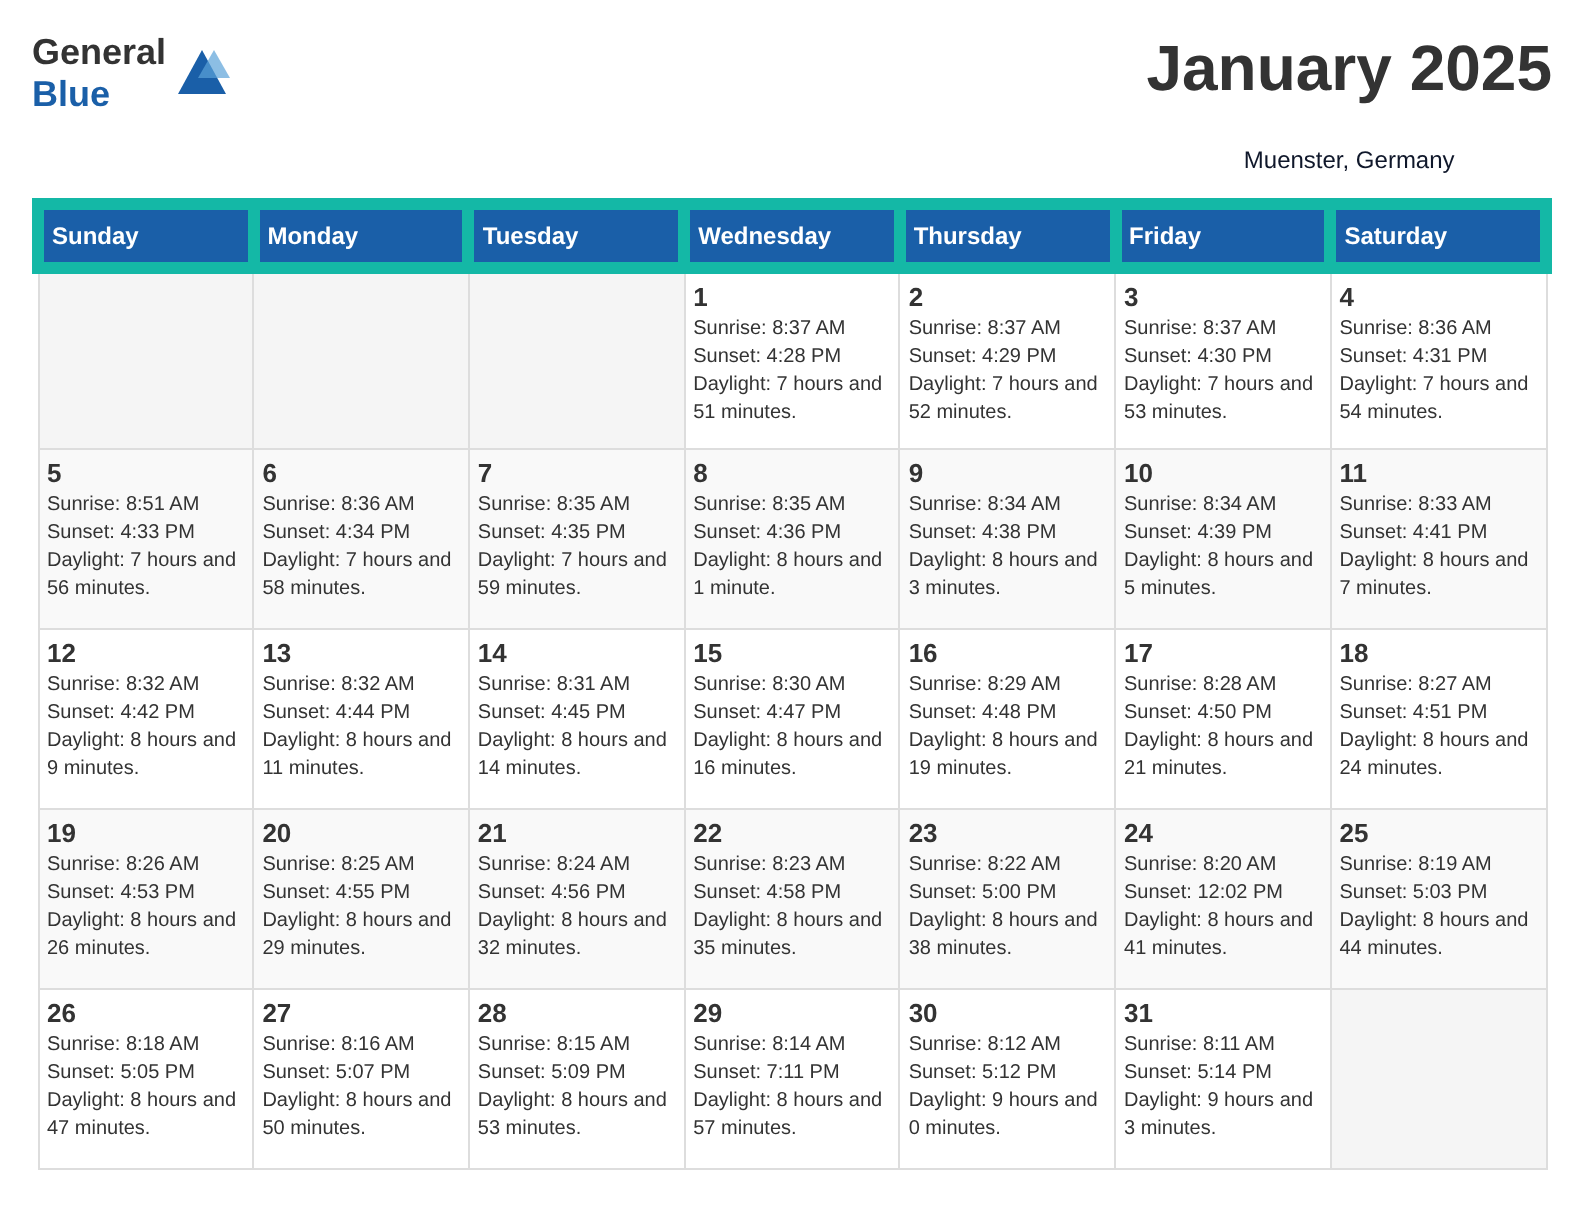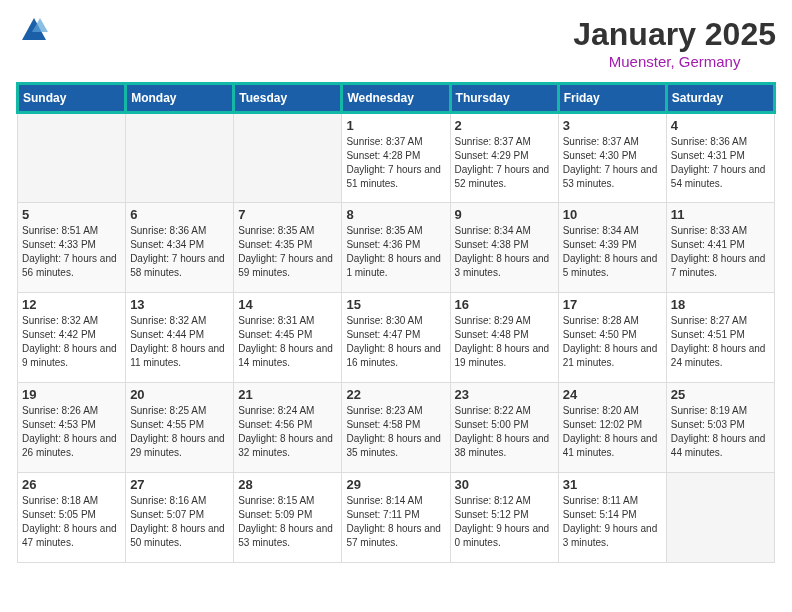--- a/index.html
+++ b/index.html
@@ -37,36 +37,37 @@
     }
     .title-block {
       text-align: center;
     }
     .main-title {
       font-size: 32px;
       font-weight: bold;
       color: #333;
     }
     .subtitle {
-      font-size: 15px;
-      color: #a21caf;
+      font-size: 12px;
+      color: #0f172a;
+      margin-top: 20px;
     }
     table {
       width: 100%;
       border-collapse: collapse;
       table-layout: fixed;
     }
     thead th {
       background-color: #1a5fa8;
       color: #fff;
       font-size: 12px;
       font-weight: bold;
       padding: 6px 4px;
       text-align: left;
-      border: 3px solid #14b8a6;
+      border: 6px solid #14b8a6;
     }
     tbody td {
       vertical-align: top;
       border: 1px solid #ddd;
       padding: 4px;
       font-size: 10px;
       color: #333;
       height: 90px;
       background: #fff;
     }
@@ -87,20 +88,24 @@
     }
     .empty-cell {
       background: #f5f5f5 !important;
     }
   </style>
 </head>
 <body>
 
 <div class="header">
   <div class="logo">
+    <div>
+      <span class="logo-text-general">General</span><br>
+      <span class="logo-text-blue">Blue</span>
+    </div>
     <svg class="logo-icon" viewBox="0 0 28 28">
       <polygon points="14,2 26,24 2,24" fill="#1a5fa8"></polygon>
       <polygon points="20,2 28,16 12,16" fill="#5ba3d9" opacity="0.7"></polygon>
     </svg>
   </div>
   <div class="title-block">
     <div class="main-title">January 2025</div>
     <div class="subtitle">Muenster, Germany</div>
   </div>
 </div>

